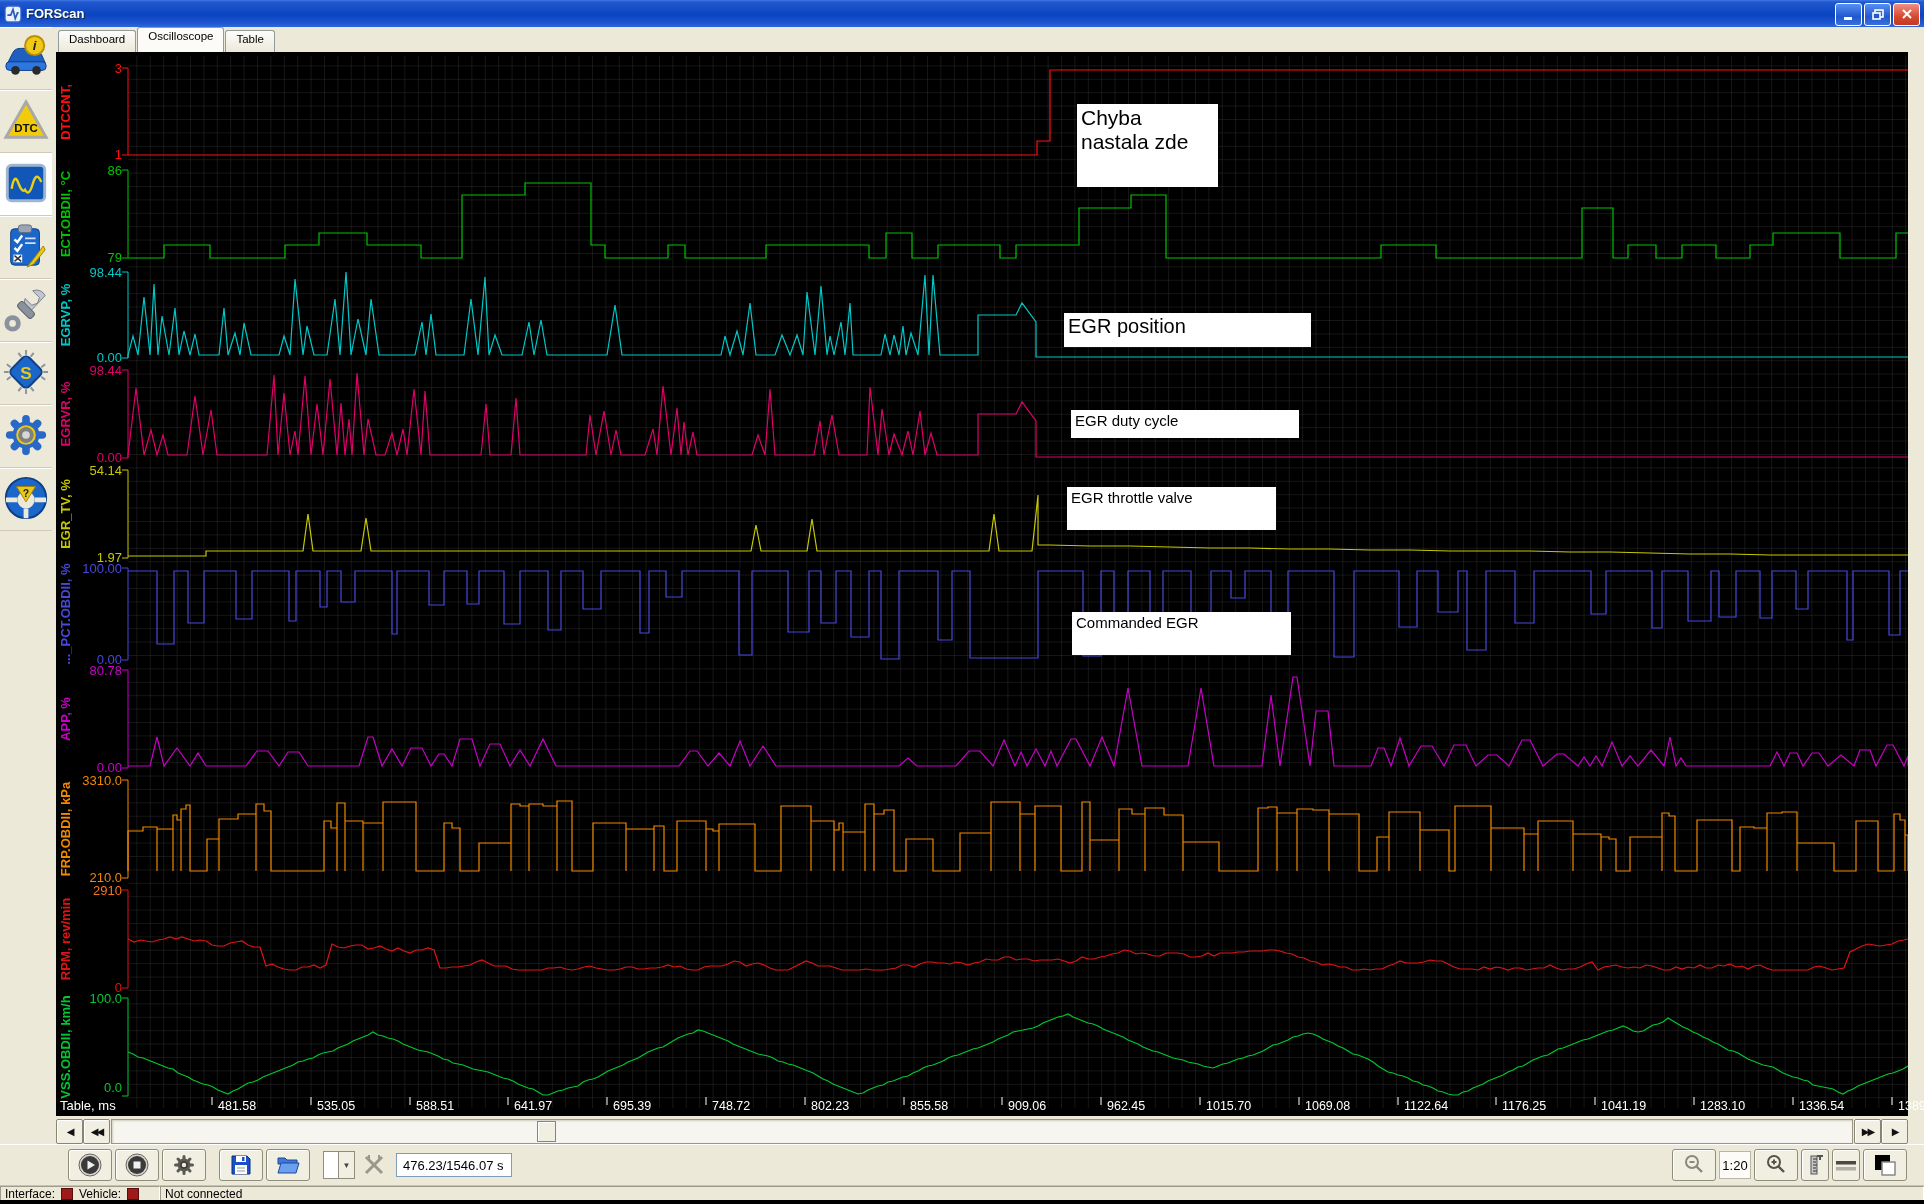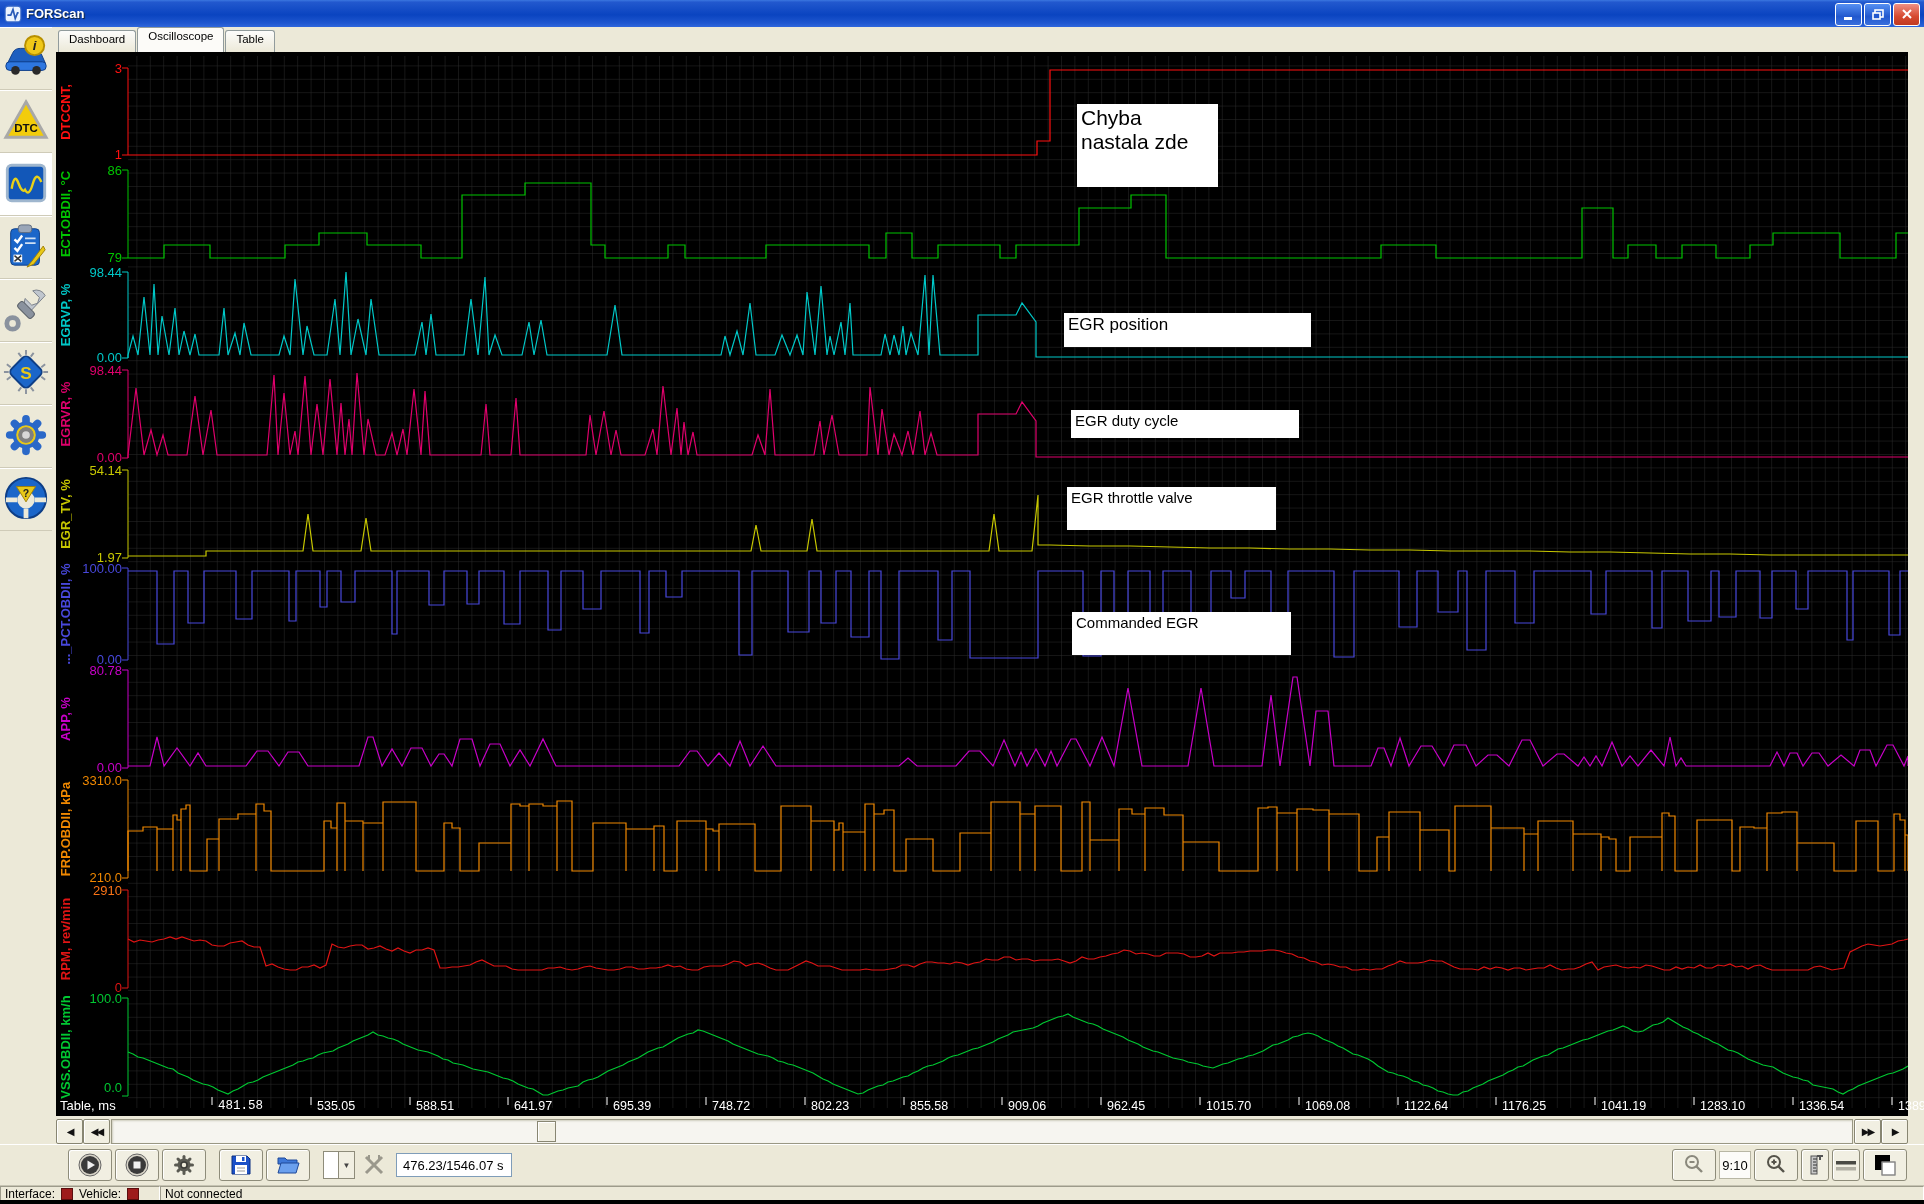--- a/index.html
+++ b/index.html
@@ -276,42 +276,42 @@
         <div class="vmax" style="top: 831px; color: #f97316;">2910</div>
         <div class="vmin" style="top: 928px; color: rgb(224, 20, 20);">0</div>
         <div class="vlab" style="top: 946px; height: 98px; left: 0px;">
           <span style="color:#00C832">VSS.OBDII, km/h</span>
         </div>
         <div class="vmax" style="top: 939px; color: rgb(0, 200, 50);">100.0</div>
         <div class="vmin" style="top: 1028px; color: rgb(0, 200, 50);">0.0</div>
       </div>
     <div class="timelab">Table, ms</div>
     <div id="ticks">
-        <div class="tick" style="left: 162px; font-family: Liberation Mono, monospace;">481.58</div>
+        <div class="tick" style="left: 162px;">481.58</div>
         <div class="tick" style="left: 261px;">535.05</div>
         <div class="tick" style="left: 360px;">588.51</div>
         <div class="tick" style="left: 458px;">641.97</div>
         <div class="tick" style="left: 557px;">695.39</div>
         <div class="tick" style="left: 656px;">748.72</div>
         <div class="tick" style="left: 755px;">802.23</div>
         <div class="tick" style="left: 854px;">855.58</div>
         <div class="tick" style="left: 952px;">909.06</div>
         <div class="tick" style="left: 1051px;">962.45</div>
         <div class="tick" style="left: 1150px;">1015.70</div>
         <div class="tick" style="left: 1249px;">1069.08</div>
         <div class="tick" style="left: 1348px;">1122.64</div>
         <div class="tick" style="left: 1446px;">1176.25</div>
         <div class="tick" style="left: 1545px;">1041.19</div>
         <div class="tick" style="left: 1644px;">1283.10</div>
         <div class="tick" style="left: 1743px;">1336.54</div>
         <div class="tick" style="left: 1842px;">1389.97</div>
       </div>
     <div id="annotations">
         <div class="ann" style="left: 1021px; top: 52px; width: 141px; height: 83px; font-size: 21px;">Chyba nastala zde</div>
-        <div class="ann" style="left: 1008px; top: 261px; width: 247px; height: 34px; font-size: 17px;">EGR position</div>
+        <div class="ann" style="left: 1008px; top: 261px; width: 247px; height: 34px; font-size: 20px;">EGR position</div>
         <div class="ann" style="left: 1015px; top: 358px; width: 228px; height: 28px; font-size: 15px;">EGR duty cycle</div>
         <div class="ann" style="left: 1011px; top: 435px; width: 209px; height: 43px; font-size: 15px;">EGR throttle valve</div>
         <div class="ann" style="left: 1016px; top: 560px; width: 219px; height: 43px; font-size: 15px;">Commanded EGR</div>
       </div>
   </div>
 
   <div class="hscroll">
     <span class="sbtn">◀</span>
     <span class="sbtn">◀◀</span>
     <span class="strack">
@@ -378,21 +378,21 @@
     <span class="posfield">476.23/1546.07 s</span>
 
     <span class="tright">
       <span class="tbtn">
         <svg viewBox="0 0 24 24">
             <circle cx="10" cy="9" r="6" fill="none" stroke="#8A887C" stroke-width="2"></circle>
             <path d="M14.5 13.5 L20 19" stroke="#8A887C" stroke-width="2.4"></path>
             <path d="M7.5 9 h5" stroke="#8A887C" stroke-width="2"></path>
           </svg>
         </span>
-      <span class="zoomlab">9:10</span>
+      <span class="zoomlab">1:20</span>
       <span class="tbtn" style="margin-left:3px">
         <svg viewBox="0 0 24 24">
             <circle cx="10" cy="9" r="6" fill="none" stroke="#55534A" stroke-width="2"></circle>
             <path d="M14.5 13.5 L20 19" stroke="#55534A" stroke-width="2.4"></path>
             <path d="M7.5 9 h5 M10 6.5 v5" stroke="#55534A" stroke-width="2"></path>
           </svg>
         </span>
       <span class="tbtn small">
         <svg viewBox="0 0 24 24">
             <rect x="8" y="3" width="6" height="18" fill="#C8C8C8" stroke="#555"></rect>

